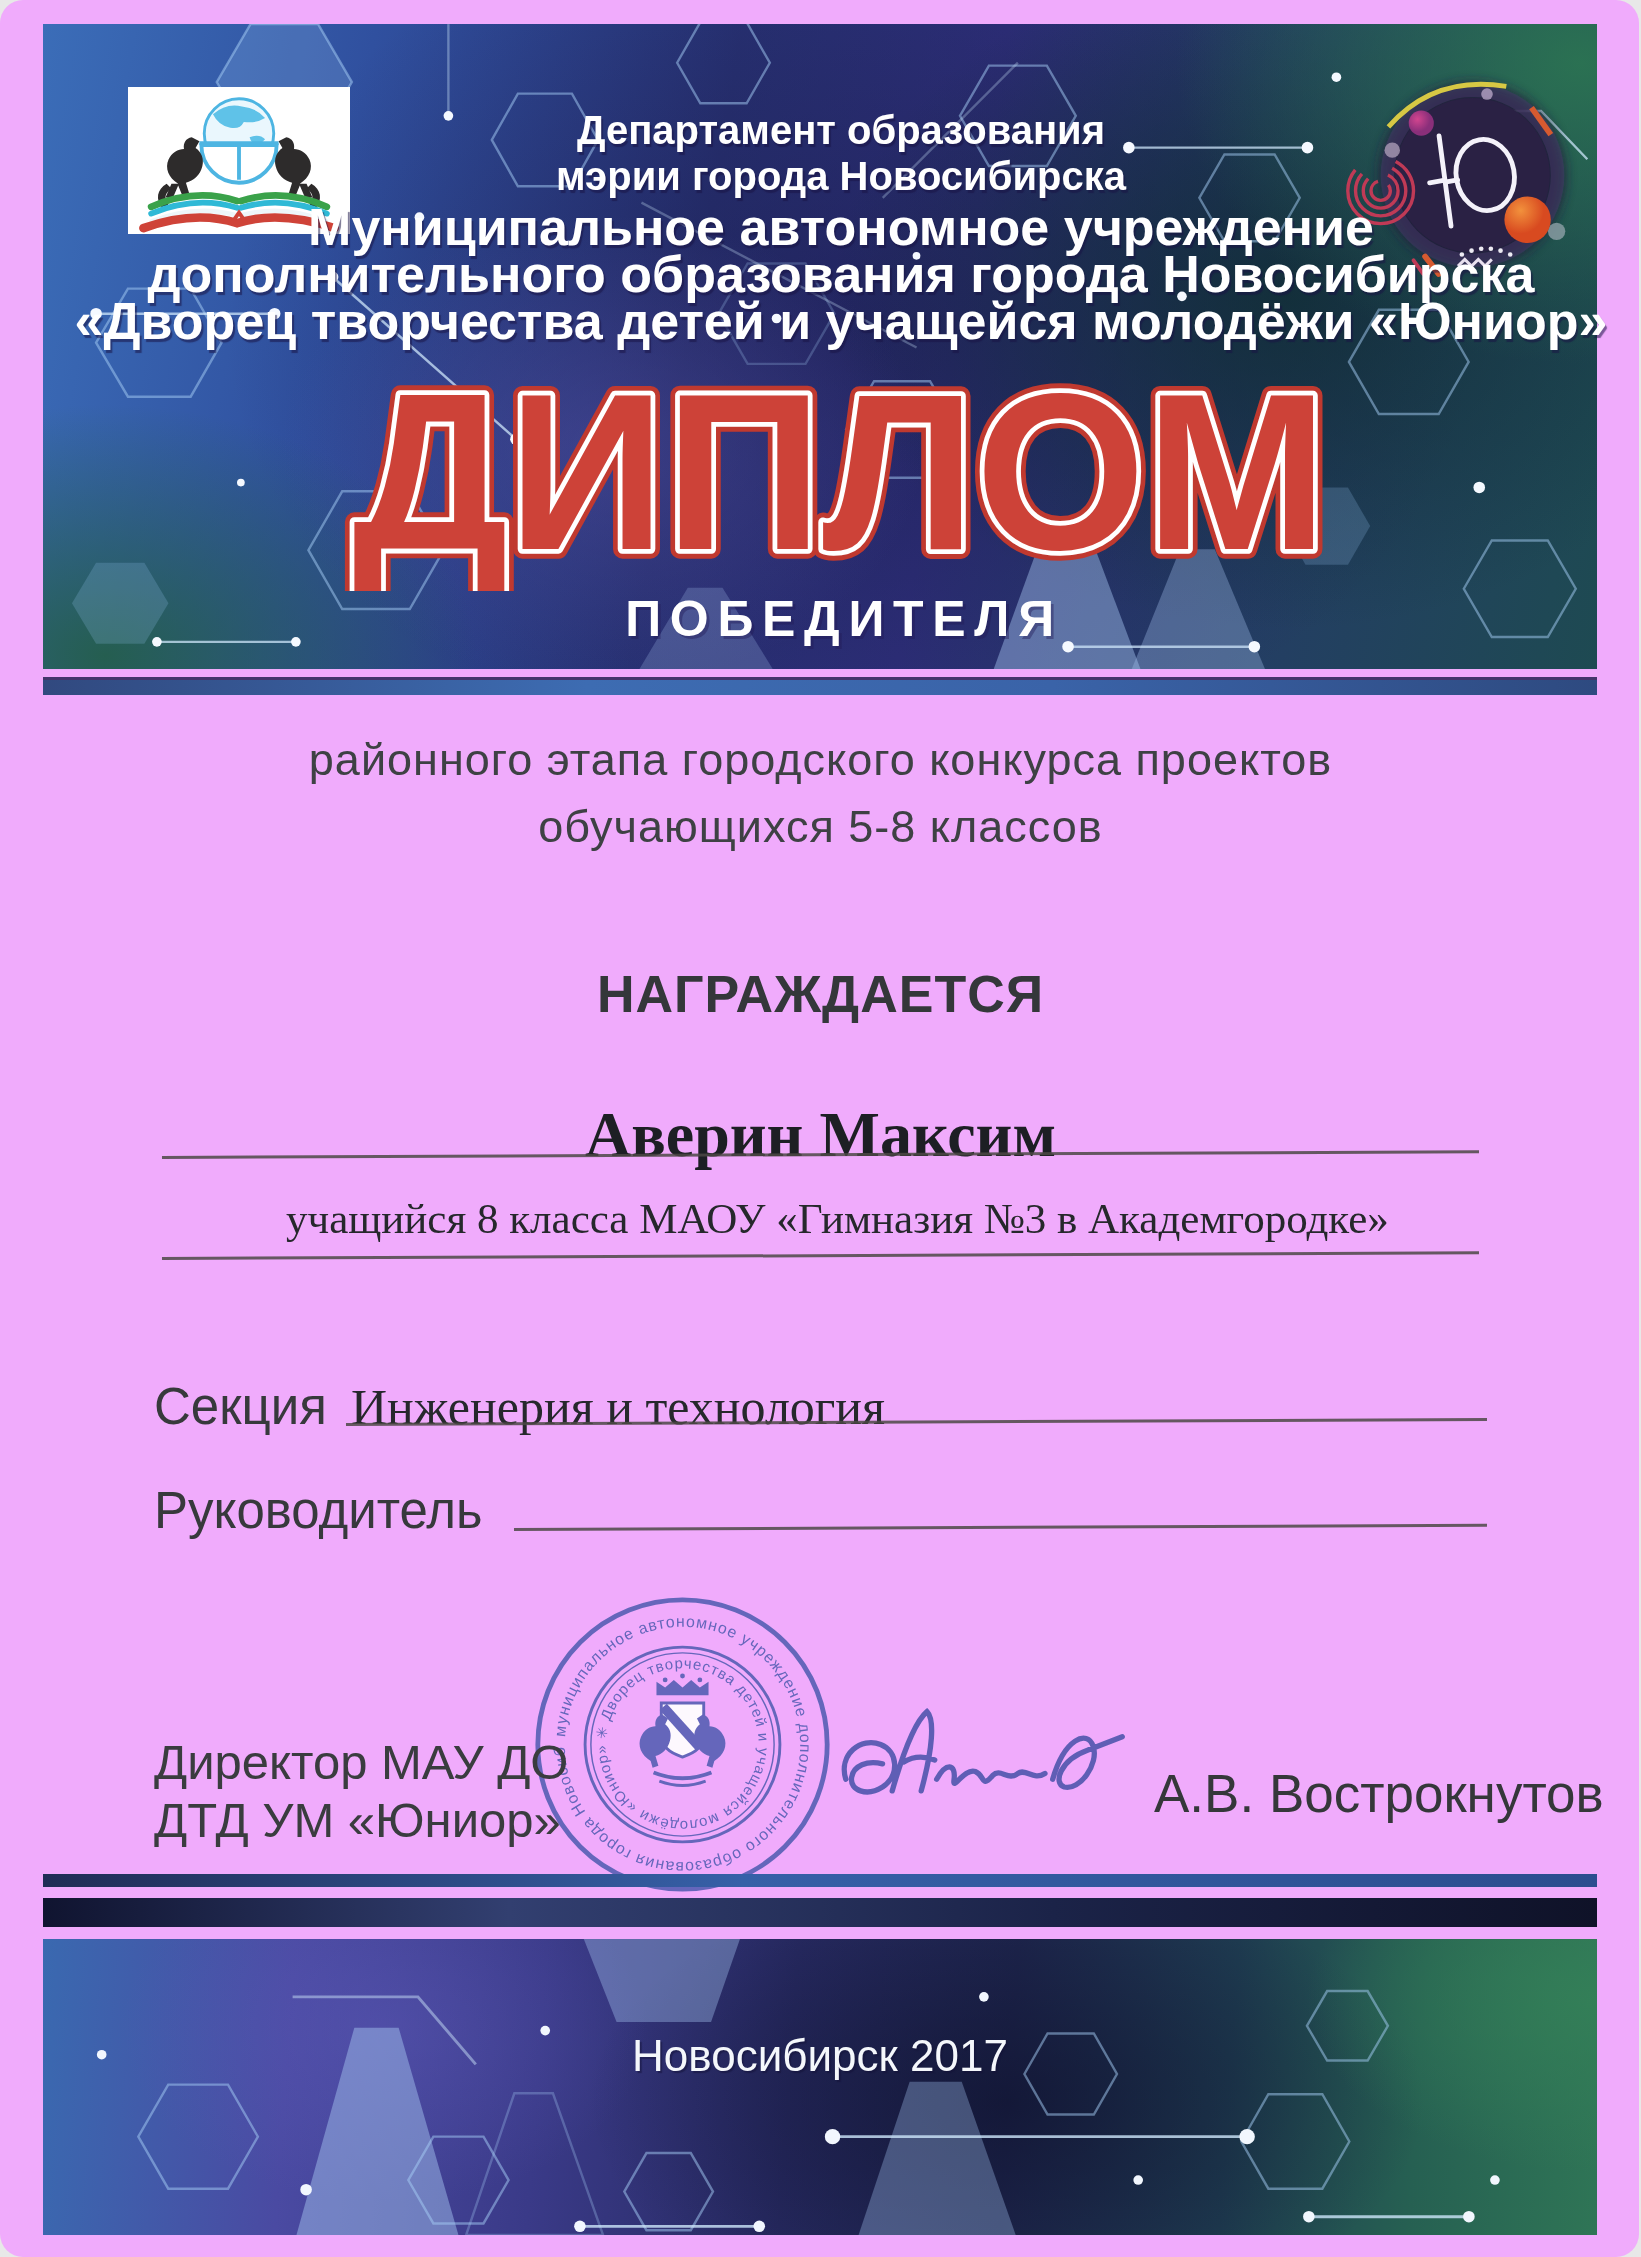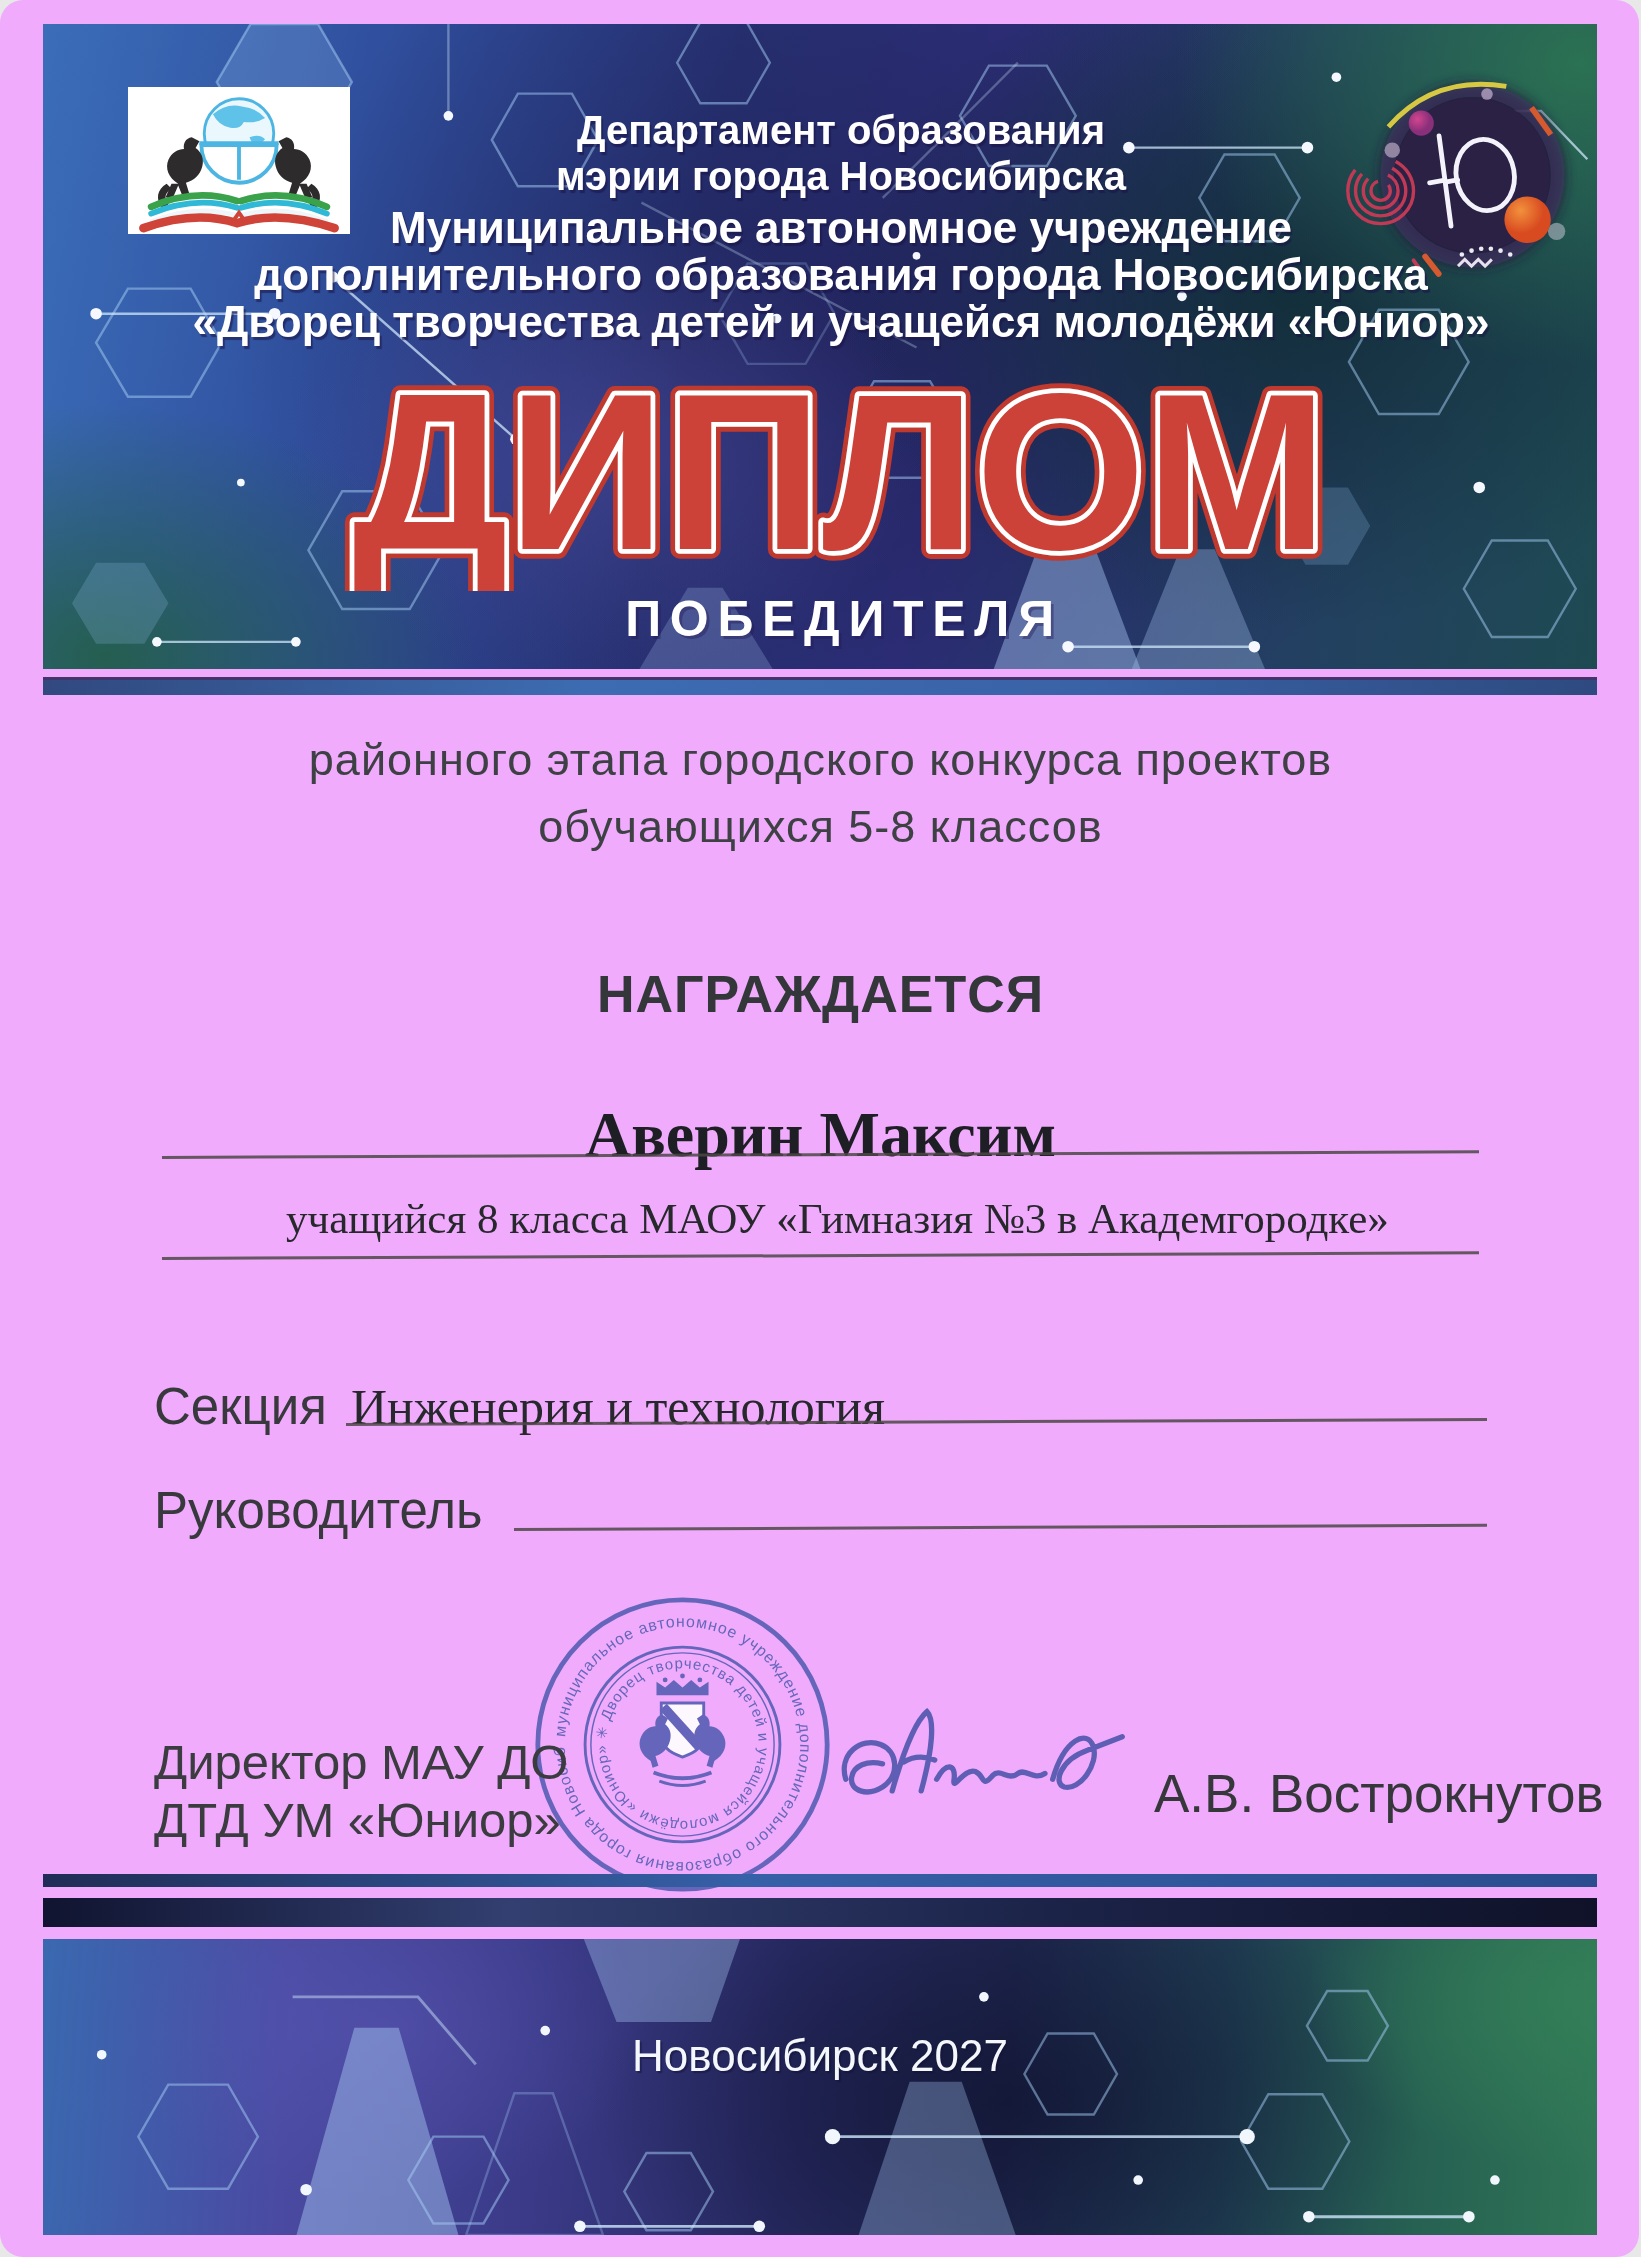--- a/index.html
+++ b/index.html
@@ -15,21 +15,21 @@
       radial-gradient(599px 406px at 4% 98%, rgba(34,94,64,.85) 0%, rgba(34,94,64,0) 62%),
       radial-gradient(676px 502px at 99% 6%, rgba(44,118,82,.9) 0%, rgba(44,118,82,0) 60%),
       radial-gradient(734px 541px at 80% 42%, rgba(14,44,46,.75) 0%, rgba(14,44,46,0) 62%),
       radial-gradient(502px 367px at 36% 66%, rgba(92,88,178,.42) 0%, rgba(92,88,178,0) 64%),
       radial-gradient(869px 618px at 52% 48%, rgba(26,27,74,.55) 0%, rgba(26,27,74,0) 72%),
       linear-gradient(100deg,#3b6db8 0%,#30509f 20%,#283275 42%,#2e2f7b 58%,#253b68 74%,#1e4a52 100%);}
   .deco{left:0;top:0;}
   .hdr{left:0;width:1554px;text-align:center;color:#fff;font-weight:bold;
        text-shadow:1.9px 2.9px 1px rgba(25,20,70,.55);transform:translateX(21px);}
   .hdr1{top:83px;font-size:40px;line-height:46px;}
-  .hdr2{top:180px;font-size:44px;line-height:47px;}
+  .hdr2{top:180px;font-size:52px;line-height:47px;}
   .subtitle{top:566px;left:0;width:1554px;text-align:center;color:#fff;font-weight:bold;
        font-size:50px;letter-spacing:8.7px;transform:translateX(24px);
        text-shadow:2.9px 2.9px 0 rgba(35,25,85,.4);}
   .stripe-a{left:43px;top:677px;width:1554px;height:15.4px;border-top:3.9px solid #43356b;
        background:linear-gradient(90deg,#31497f,#3d6cb2 35%,#3a63a8 65%,#2e4a80);}
 
   
   .contest{top:726px;left:0;width:1641px;text-align:center;color:#3e4144;
        font-size:45px;line-height:67px;letter-spacing:1px;}
   .awarded{top:964px;left:0;width:1641px;text-align:center;color:#34373a;
@@ -329,17 +329,17 @@
           <circle cx="556" cy="298" r="6"></circle>
           <circle cx="742" cy="298" r="6"></circle>
         <circle cx="272" cy="260" r="6"></circle>
           <circle cx="1135" cy="250" r="5"></circle>
           <circle cx="520" cy="95" r="5"></circle>
         <circle cx="975" cy="60" r="5"></circle>
           <circle cx="1505" cy="250" r="5"></circle>
           <circle cx="60" cy="120" r="5"></circle>
       </g>
     </svg>
-    <div class="abs city-year sans">Новосибирск 2027</div>
+    <div class="abs city-year sans">Новосибирск 2017</div>
   </div>
 
 </div>
 
 
 </body></html>

